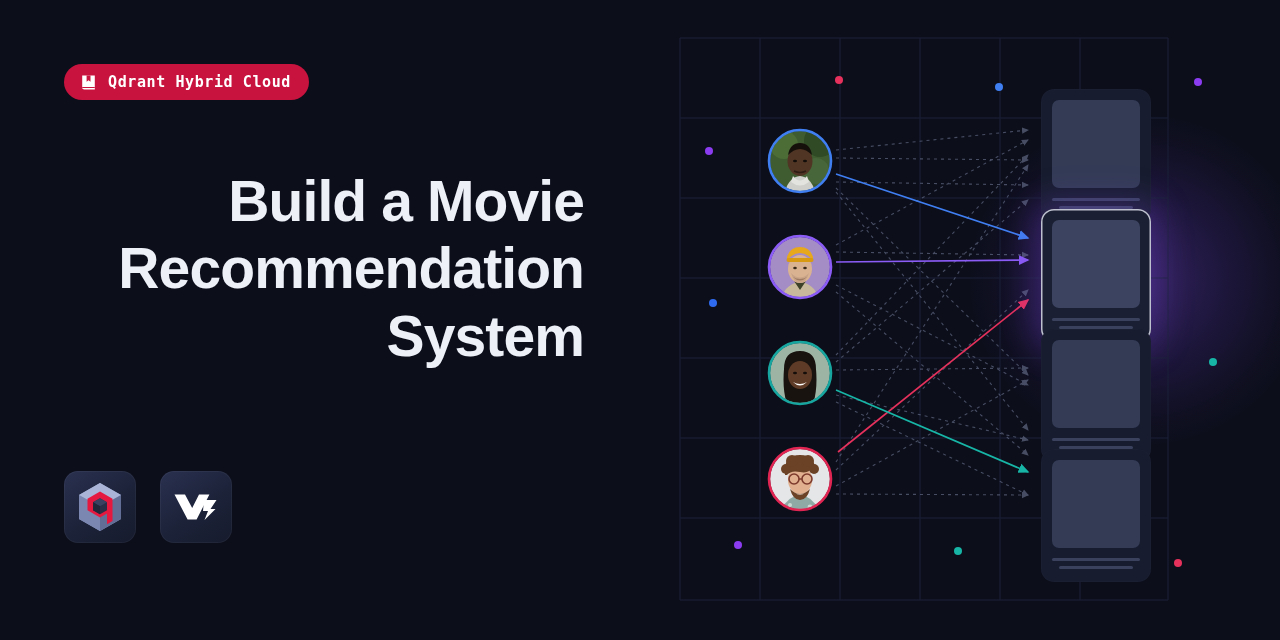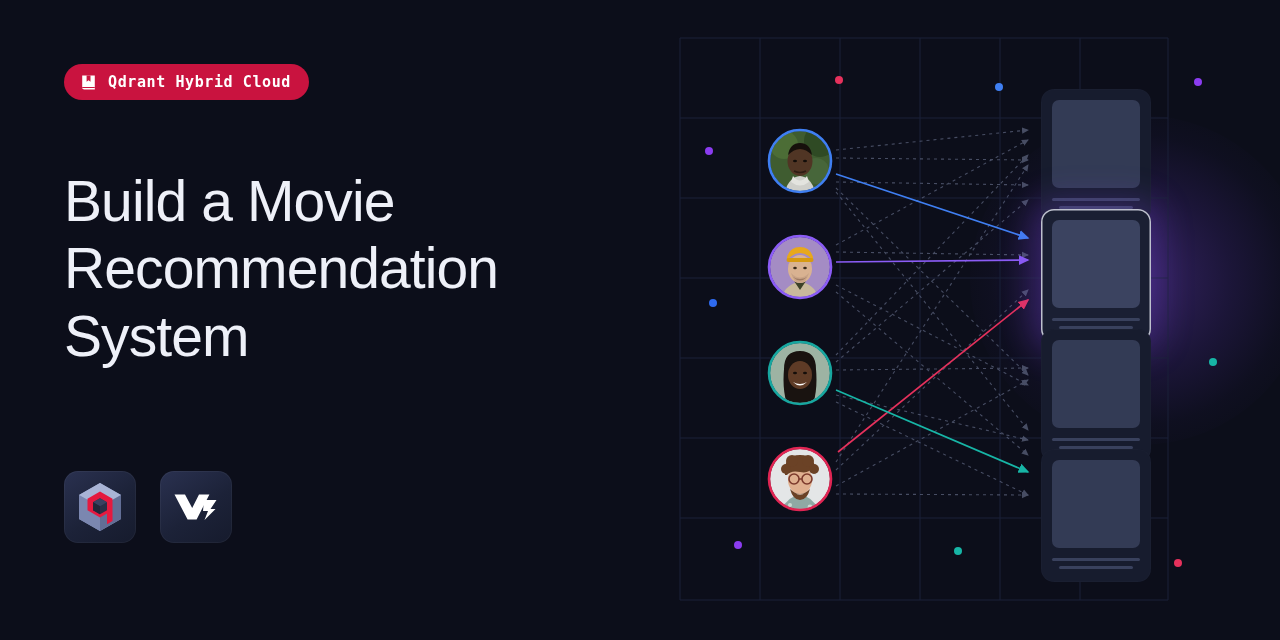--- a/index.html
+++ b/index.html
@@ -6,38 +6,38 @@
   * { margin:0; padding:0; box-sizing:border-box; }
   html, body {
     width:1280px; height:640px;
     background:#0c0e1a;
     font-family:"Liberation Sans", sans-serif;
     overflow:hidden;
   }
   .stage { position:relative; width:1280px; height:640px; background:#0c0e1a; }
 
   
-  .left { position:absolute; left:0; top:0; width:640px; height:604px; }
+  .left { position:absolute; left:0; top:0; width:640px; height:604px;text-align:right; }
 
   .badge {
     position:absolute; left:64px; top:64px;
     display:inline-flex; align-items:center; gap:11px;
     height:36px; padding:0 18px 0 16px;
     background:#c9133f; border-radius:18px;
     white-space:nowrap;
   }
   .badge-icon { width:17px; height:17px; display:block; flex:0 0 auto; }
   .badge-label {
     color:#ffffff; font-family:"DejaVu Sans Mono", monospace;
     font-size:15px; font-weight:700; letter-spacing:0.6px; line-height:1;
   }
 
   .headline {
     position:absolute; left:64px; top:168px; width:520px;
-    color:#eef0f8; font-size:57px; font-weight:400;
+    color:#eef0f8; font-size:57px; font-weight:700;
     line-height:1.18; letter-spacing:-0.9px;
   }
 
   .logos { position:absolute; left:64px; top:471px; display:flex; gap:24px; }
   .logo-tile {
     width:72px; height:72px; border-radius:14px;
     background:linear-gradient(145deg,#2a3150 0%,#1c2238 55%,#161b2d 100%);
     display:flex; align-items:center; justify-content:center;
     box-shadow:inset 0 0 0 1px rgba(255,255,255,0.045);
   }

